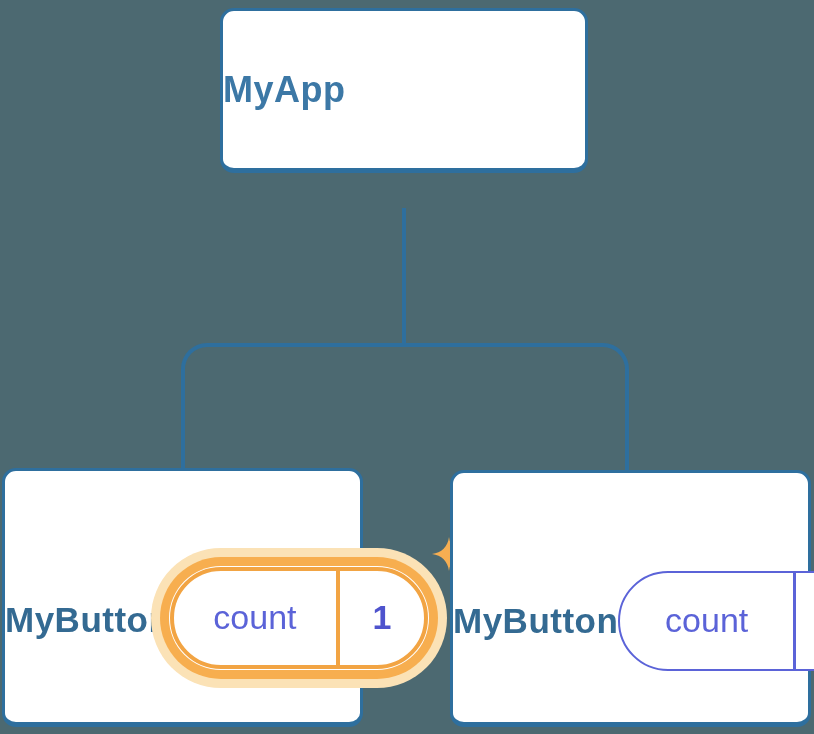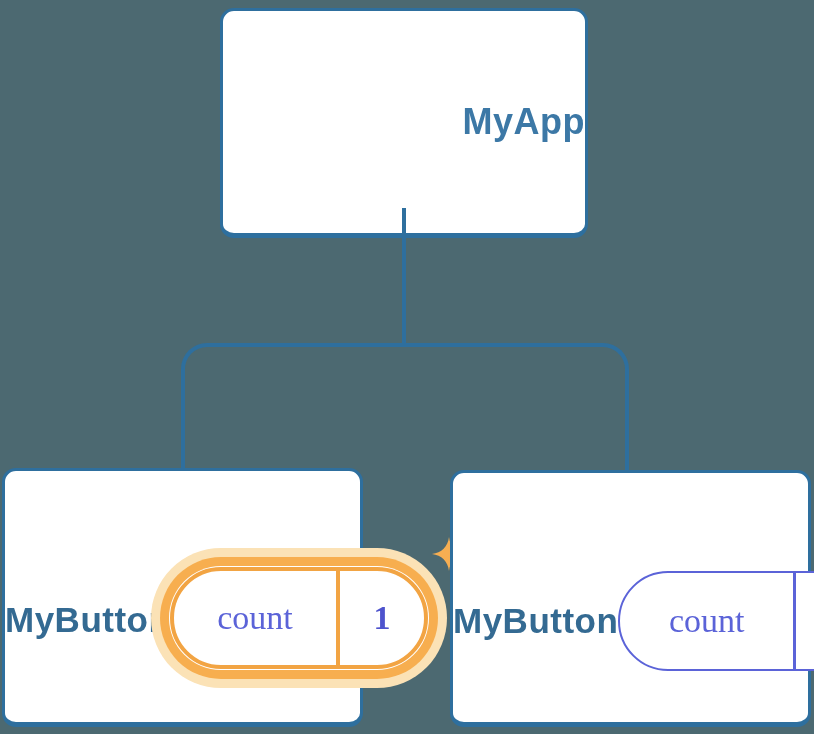--- a/index.html
+++ b/index.html
@@ -19,22 +19,22 @@
   .card {
     position: absolute;
     background: var(--node-bg, #fff);
     border: 3px solid var(--node-border, #2E6F9E);
     border-bottom-width: 5px;
     border-radius: 14px;
     box-sizing: border-box;
   }
   .root-card {
     left: 220px; top: 8px;
-    width: 368px; height: 230px;
-    display: flex; align-items: center; justify-content: flex-end;
+    width: 368px; height: 165px;
+    display: flex; align-items: center; justify-content: flex-start;
   }
   .root-title {
     color: var(--root-title, #3C78A6);
     font-size: 36px; font-weight: 700; letter-spacing: 0.5px;
   }
   .child-card {
     top: 468px;
     width: 361px; height: 259px;
     display: flex; align-items: center;
   }
@@ -59,21 +59,21 @@
     left: 181px; top: 343px;
     width: 448px; height: 130px;
     box-sizing: border-box;
     border: 4px solid var(--node-border, #2E6F9E);
     border-bottom: none;
     border-radius: 26px 26px 0 0;
     background: transparent;
   }
 
   
-  .pill-wrap { position: relative; margin-top: 28px; font-family: Liberation Serif, serif; }
+  .pill-wrap { position: relative; margin-top: 28px; }
   .pill {
     display: flex;
     align-items: stretch;
     box-sizing: border-box;
     border-radius: 60px;
     background: #fff;
     overflow: hidden;
   }
   .pill.highlighted {
     width: 258px; height: 102px;

